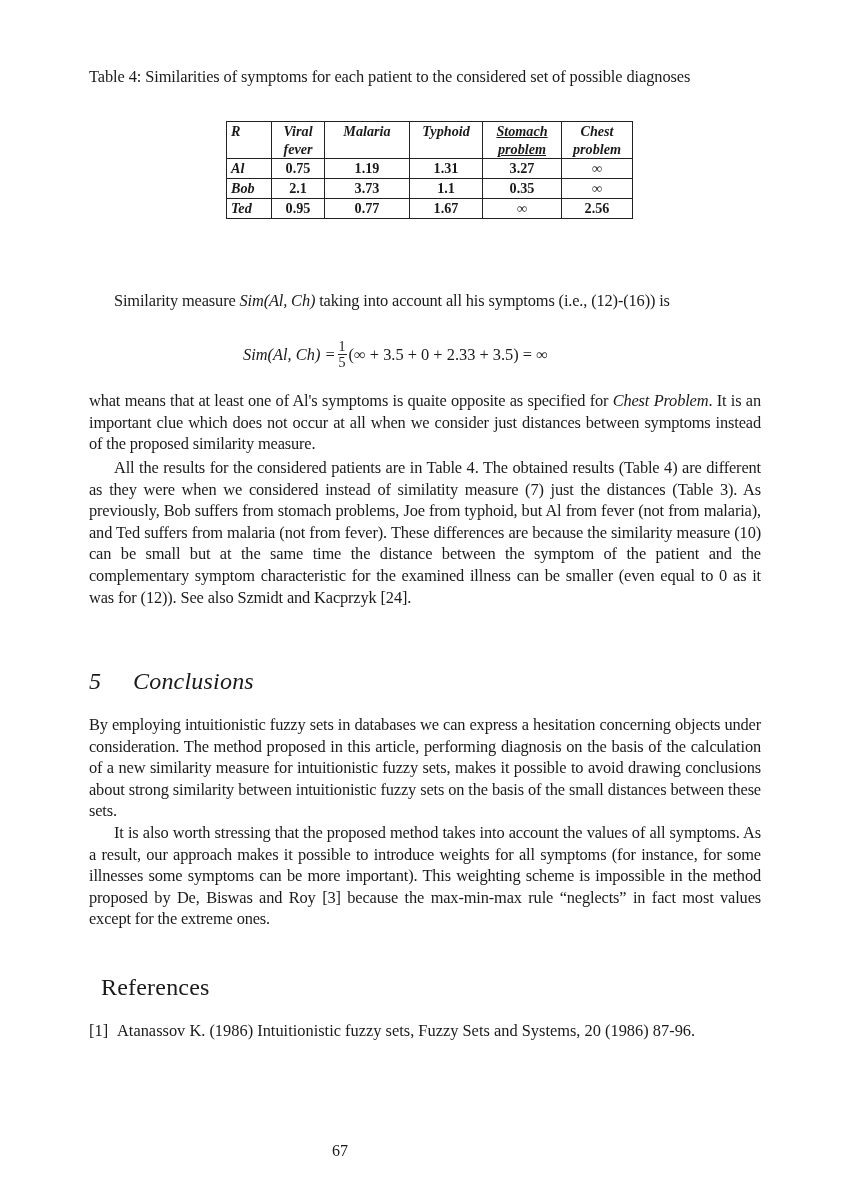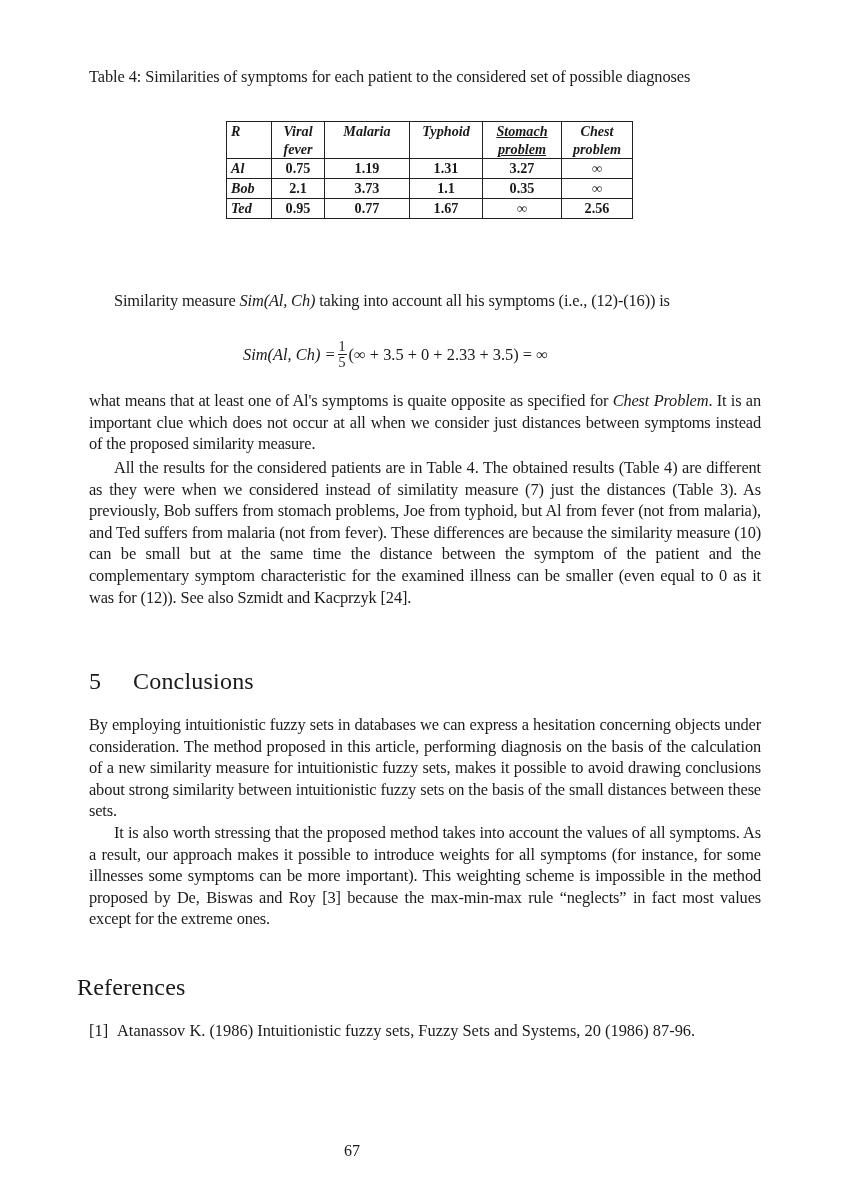--- a/index.html
+++ b/index.html
@@ -58,21 +58,21 @@
     }
     .section .num { display: inline-block; width: 44px; }
     .ref {
       position: absolute; left: 89px; top: 1020px; width: 672px;
       font-size: 16.4px; line-height: 21.6px;
       display: flex;
     }
     .ref .tag { width: 28px; flex: none; }
     .ref .body { flex: 1; text-align: justify; }
     .pagenum {
-      position: absolute; left: 12px; width: 680px; top: 1142px;
+      position: absolute; left: 0; width: 680px; top: 1142px;
       text-align: center; font-size: 16px;
     }
   </style>
 </head>
 <body>
 
 <div class="page">
 
   <div class="caption">Table 4: Similarities of symptoms for each patient to the considered set of possible diagnoses</div>
 
@@ -125,29 +125,29 @@
       <span class="num">1</span>
       <span class="den">5</span>
     </span>
     <span>(∞ + 3.5 + 0 + 2.33 + 3.5) = ∞</span>
   </div>
 
   <p class="para flush" style="top:390px; margin:0;"><span>what means that at least one of Al's symptoms is quaite opposite as specified for </span><span class="it">Chest Problem</span><span>. It is an important clue which does not occur at all when we consider just distances between symptoms instead of the proposed similarity measure.</span></p>
 
   <p class="para indent" style="top:457px; margin:0;">All the results for the considered patients are in Table 4. The obtained results (Table 4) are different as they were when we considered instead of similatity measure (7) just the distances (Table 3). As previously, Bob suffers from stomach problems, Joe from typhoid, but Al from fever (not from malaria), and Ted suffers from malaria (not from fever). These differences are because the similarity measure (10) can be small but at the same time the distance between the symptom of the patient and the complementary symptom characteristic for the examined illness can be smaller (even equal to 0 as it was for (12)). See also Szmidt and Kacprzyk [24].</p>
 
-  <div class="section" style="top:668px;">
+  <div class="section" style="top:668px;font-style:italic;">
     <span class="num">5</span><span>Conclusions</span>
   </div>
 
   <p class="para flush" style="top:714px; margin:0;">By employing intuitionistic fuzzy sets in databases we can express a hesitation concerning objects under consideration. The method proposed in this article, performing diagnosis on the basis of the calculation of a new similarity measure for intuitionistic fuzzy sets, makes it possible to avoid drawing conclusions about strong similarity between intuitionistic fuzzy sets on the basis of the small distances between these sets.</p>
 
   <p class="para indent" style="top:822px; margin:0;">It is also worth stressing that the proposed method takes into account the values of all symptoms. As a result, our approach makes it possible to introduce weights for all symptoms (for instance, for some illnesses some symptoms can be more important). This weighting scheme is impossible in the method proposed by De, Biswas and Roy [3] because the max-min-max rule “neglects” in fact most values except for the extreme ones.</p>
 
-  <div class="section" style="top:974px; left:77px;">References</div>
+  <div class="section" style="top:974px; left:101px;">References</div>
 
   <div class="ref">
     <span class="tag">[1]</span>
     <span class="body">Atanassov K. (1986) Intuitionistic fuzzy sets, Fuzzy Sets and Systems, 20 (1986) 87-96.</span>
   </div>
 
   <div class="pagenum">67</div>
 </div>
 
 </body></html>

